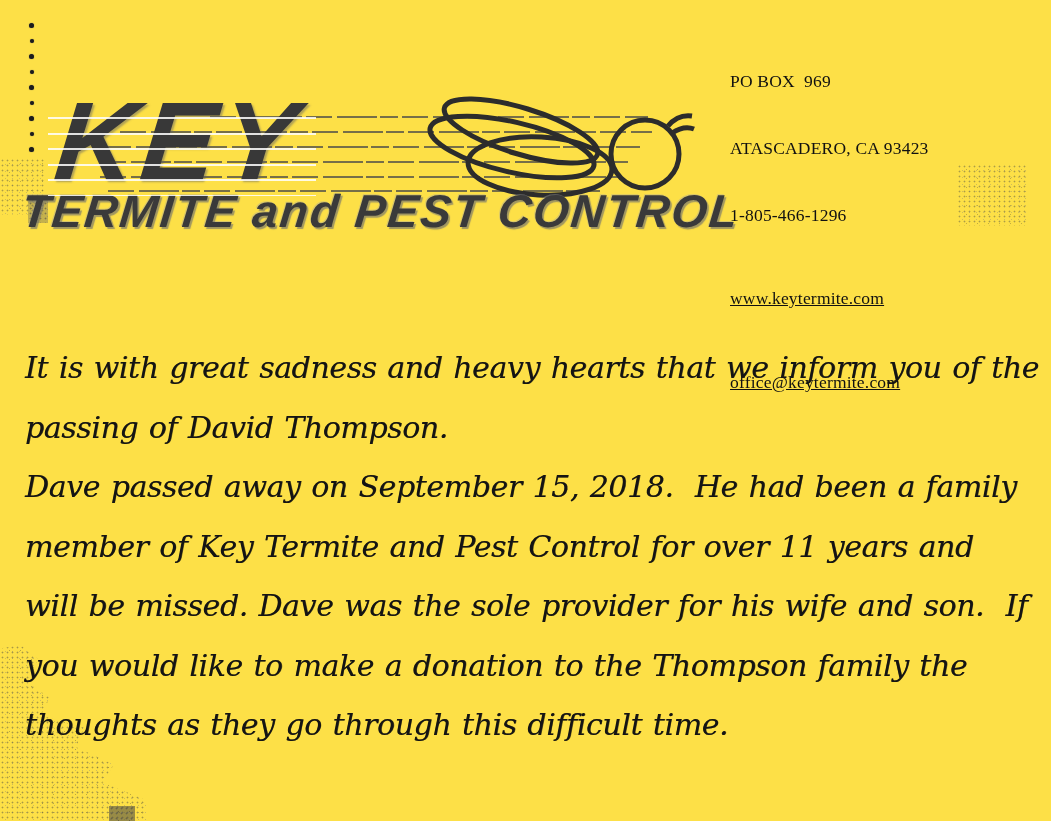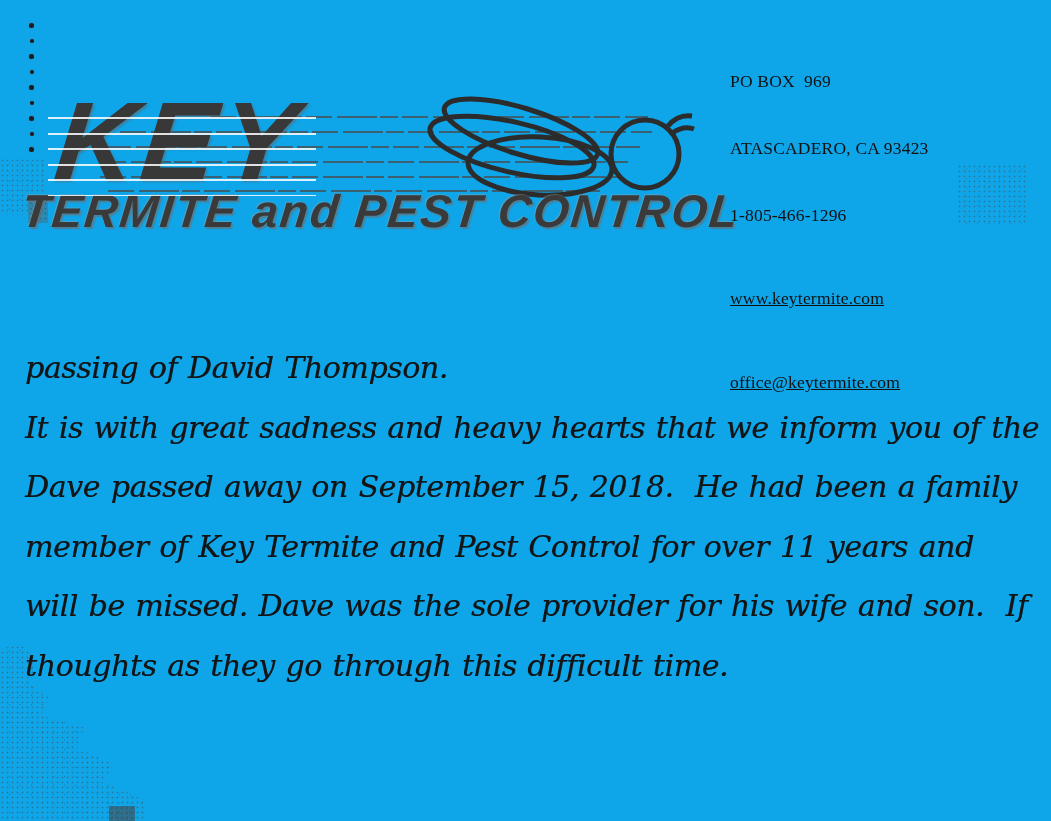--- a/index.html
+++ b/index.html
@@ -1,17 +1,17 @@
 <!DOCTYPE html>
 <html><head>
 <meta charset="utf-8">
 <style>
   html,body{margin:0;padding:0;background:#e8e8e8;}
   .page{
-    position:relative;width:1051px;height:821px;background:#0ea5e9;
+    position:relative;width:1051px;height:821px;background:#fde047;
     overflow:hidden;font-family:"Liberation Serif",serif;color:#111;
   }
 
   
   .dots{position:absolute;left:29px;top:23px;display:flex;flex-direction:column;gap:11px;}
   .dot{width:5px;height:5px;border-radius:50%;background:#1c1c1c;box-shadow:0 0 1px #555;}
   .dot:nth-child(2n){width:4px;height:4px;margin-left:1px;}
 
   
   .speckle{
@@ -114,21 +114,22 @@
       <circle cx="645" cy="154" r="34"></circle>
       <path d="M668 126 q10 -12 24 -10"></path>
       <path d="M672 133 q12 -8 22 -4"></path>
     </g>
   </svg>
   <div class="logo-key">KEY</div>
   <div class="key-streaks"></div>
   <div class="logo-tagline">TERMITE and PEST CONTROL</div>
 
   <div class="letter">
+    <div class="script-line">It is with great sadness and heavy hearts that we inform you of the</div>
     <div class="script-line">passing of David Thompson.</div>
-    <div class="script-line">It is with great sadness and heavy hearts that we inform you of the</div>
     <div class="script-line">Dave passed away on September 15, 2018.  He had been a family</div>
     <div class="script-line">member of Key Termite and Pest Control for over 11 years and</div>
     <div class="script-line">will be missed. Dave was the sole provider for his wife and son.  If</div>
+    <div class="script-line">you would like to make a donation to the Thompson family the</div>
     <div class="script-line">thoughts as they go through this difficult time.</div>
   </div>
 
 </div>
 
 </body></html>

